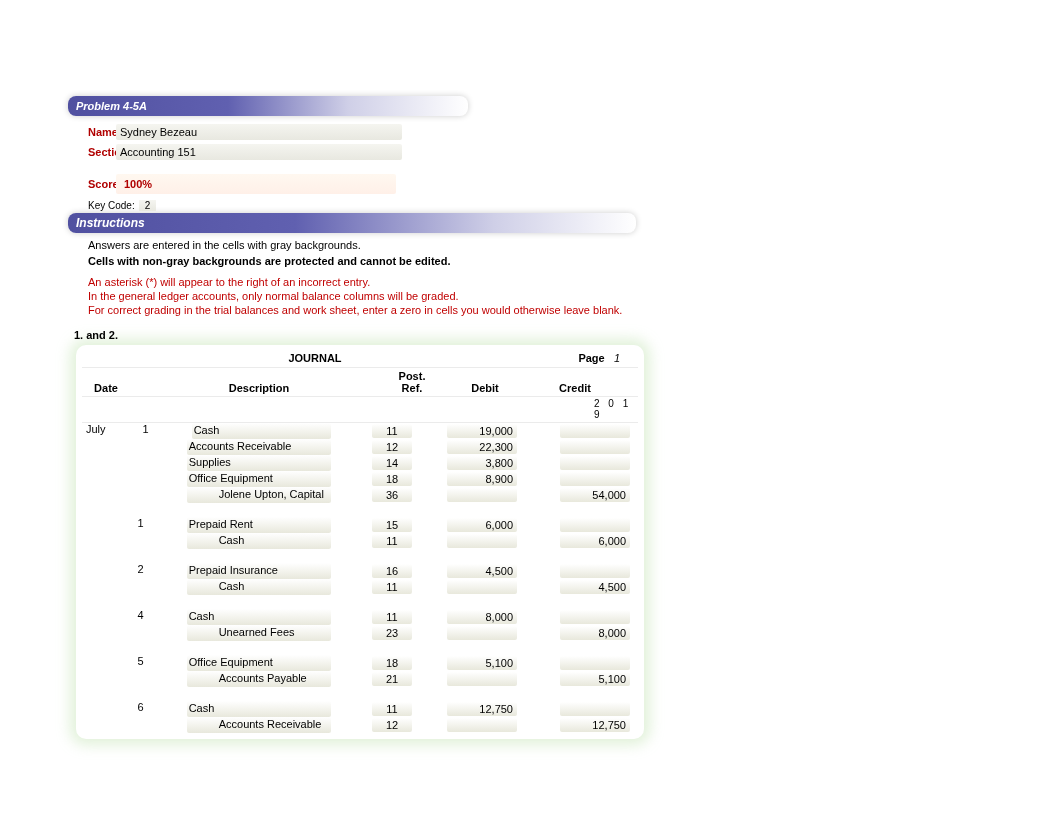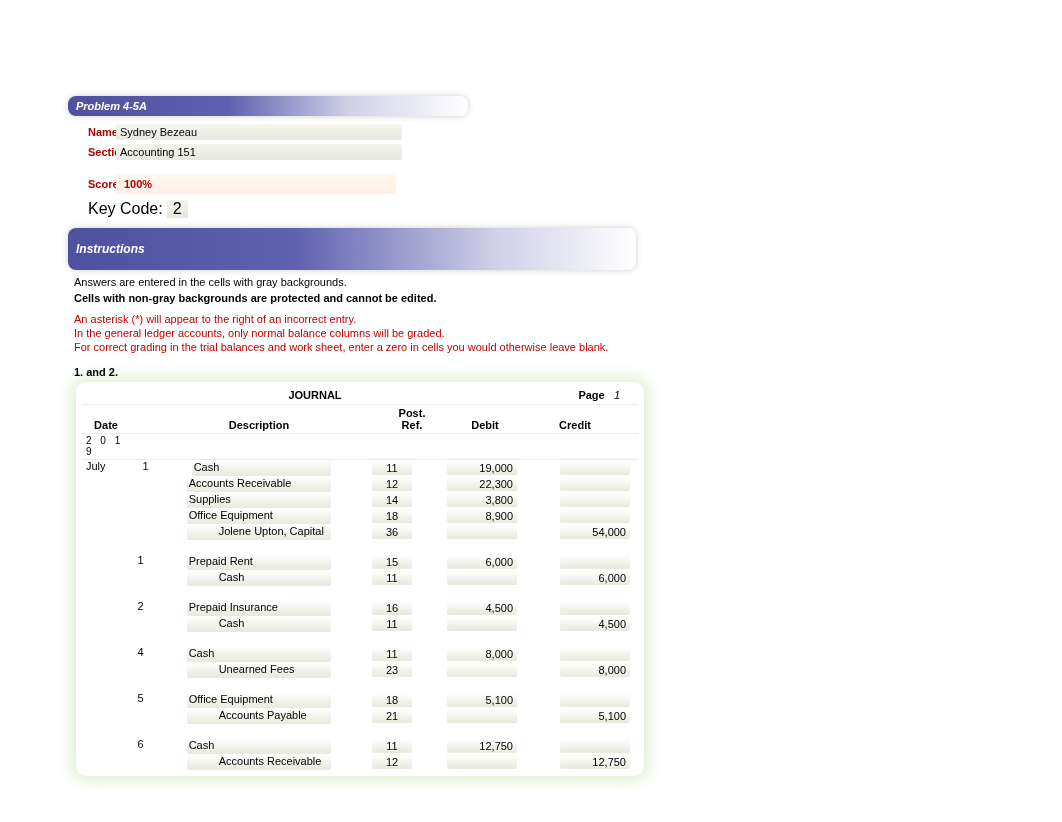--- a/index.html
+++ b/index.html
@@ -63,48 +63,49 @@
     }
     .score-strip {
       background: linear-gradient(to bottom, #fff8f0 0%, #fff0e8 100%);
       width: 280px;
       padding: 4px 4px;
       border-radius: 2px;
     }
     .keycode-row {
       display: flex;
       margin-top: 4px;
-      font-size: 16px;
+      font-size: 10px;
     }
     .keycode-label {
       padding-left: 20px;
       text-align: right;
     }
     .keycode-cell {
       background: linear-gradient(to bottom, #f5f5f0 0%, #e8e8e0 100%);
       padding: 0 6px;
       margin-left: 4px;
     }
     .instructions-header {
       background: linear-gradient(to right, #5050a0 0%, #6060b0 40%, rgba(96,96,176,0.3) 75%, rgba(96,96,176,0) 100%);
       border-radius: 8px;
-      padding: 14px 8px;
+      padding: 3px 8px;
       width: 568px;
       box-shadow: 0 0 6px rgba(0,0,0,0.2);
-      margin-top: 10px;
+      margin-top: 2px;
     }
     .instructions-header span {
       color: #fff;
       font-style: italic;
       font-weight: bold;
       font-size: 12px;
     }
     .instruction-text {
       padding: 4px 6px;
       width: 568px;
+      margin-left: 14px;
     }
     .inst-black { color: #000; padding: 2px 0; }
     .inst-bold { font-weight: bold; color: #000; padding: 2px 0; }
     .inst-red { color: #c00000; padding: 1px 0; }
     .step-label {
       font-weight: bold;
       padding: 8px 6px;
     }
     .journal-area {
       position: relative;
@@ -147,20 +148,21 @@
     .col-date { width: 48px; text-align: center; font-weight: bold; }
     .col-desc { width: 254px; text-align: center; font-weight: bold; padding-left: 4px; }
     .col-ref { width: 56px; text-align: center; font-weight: bold; }
     .col-ref-stack { display: flex; flex-direction: column; line-height: 1.1; }
     .col-debit { width: 90px; text-align: center; font-weight: bold; }
     .col-credit { width: 90px; text-align: center; font-weight: bold; }
     .year-row {
       display: flex;
       padding: 1px 0 2px 0;
       border-bottom: 1px solid rgba(0,0,0,0.08);
+      justify-content: flex-end;
     }
     .year-cell {
       width: 48px;
       padding-left: 4px;
       letter-spacing: 3px;
       font-size: 10px;
     }
     .journal-row {
       display: flex;
       align-items: stretch;

